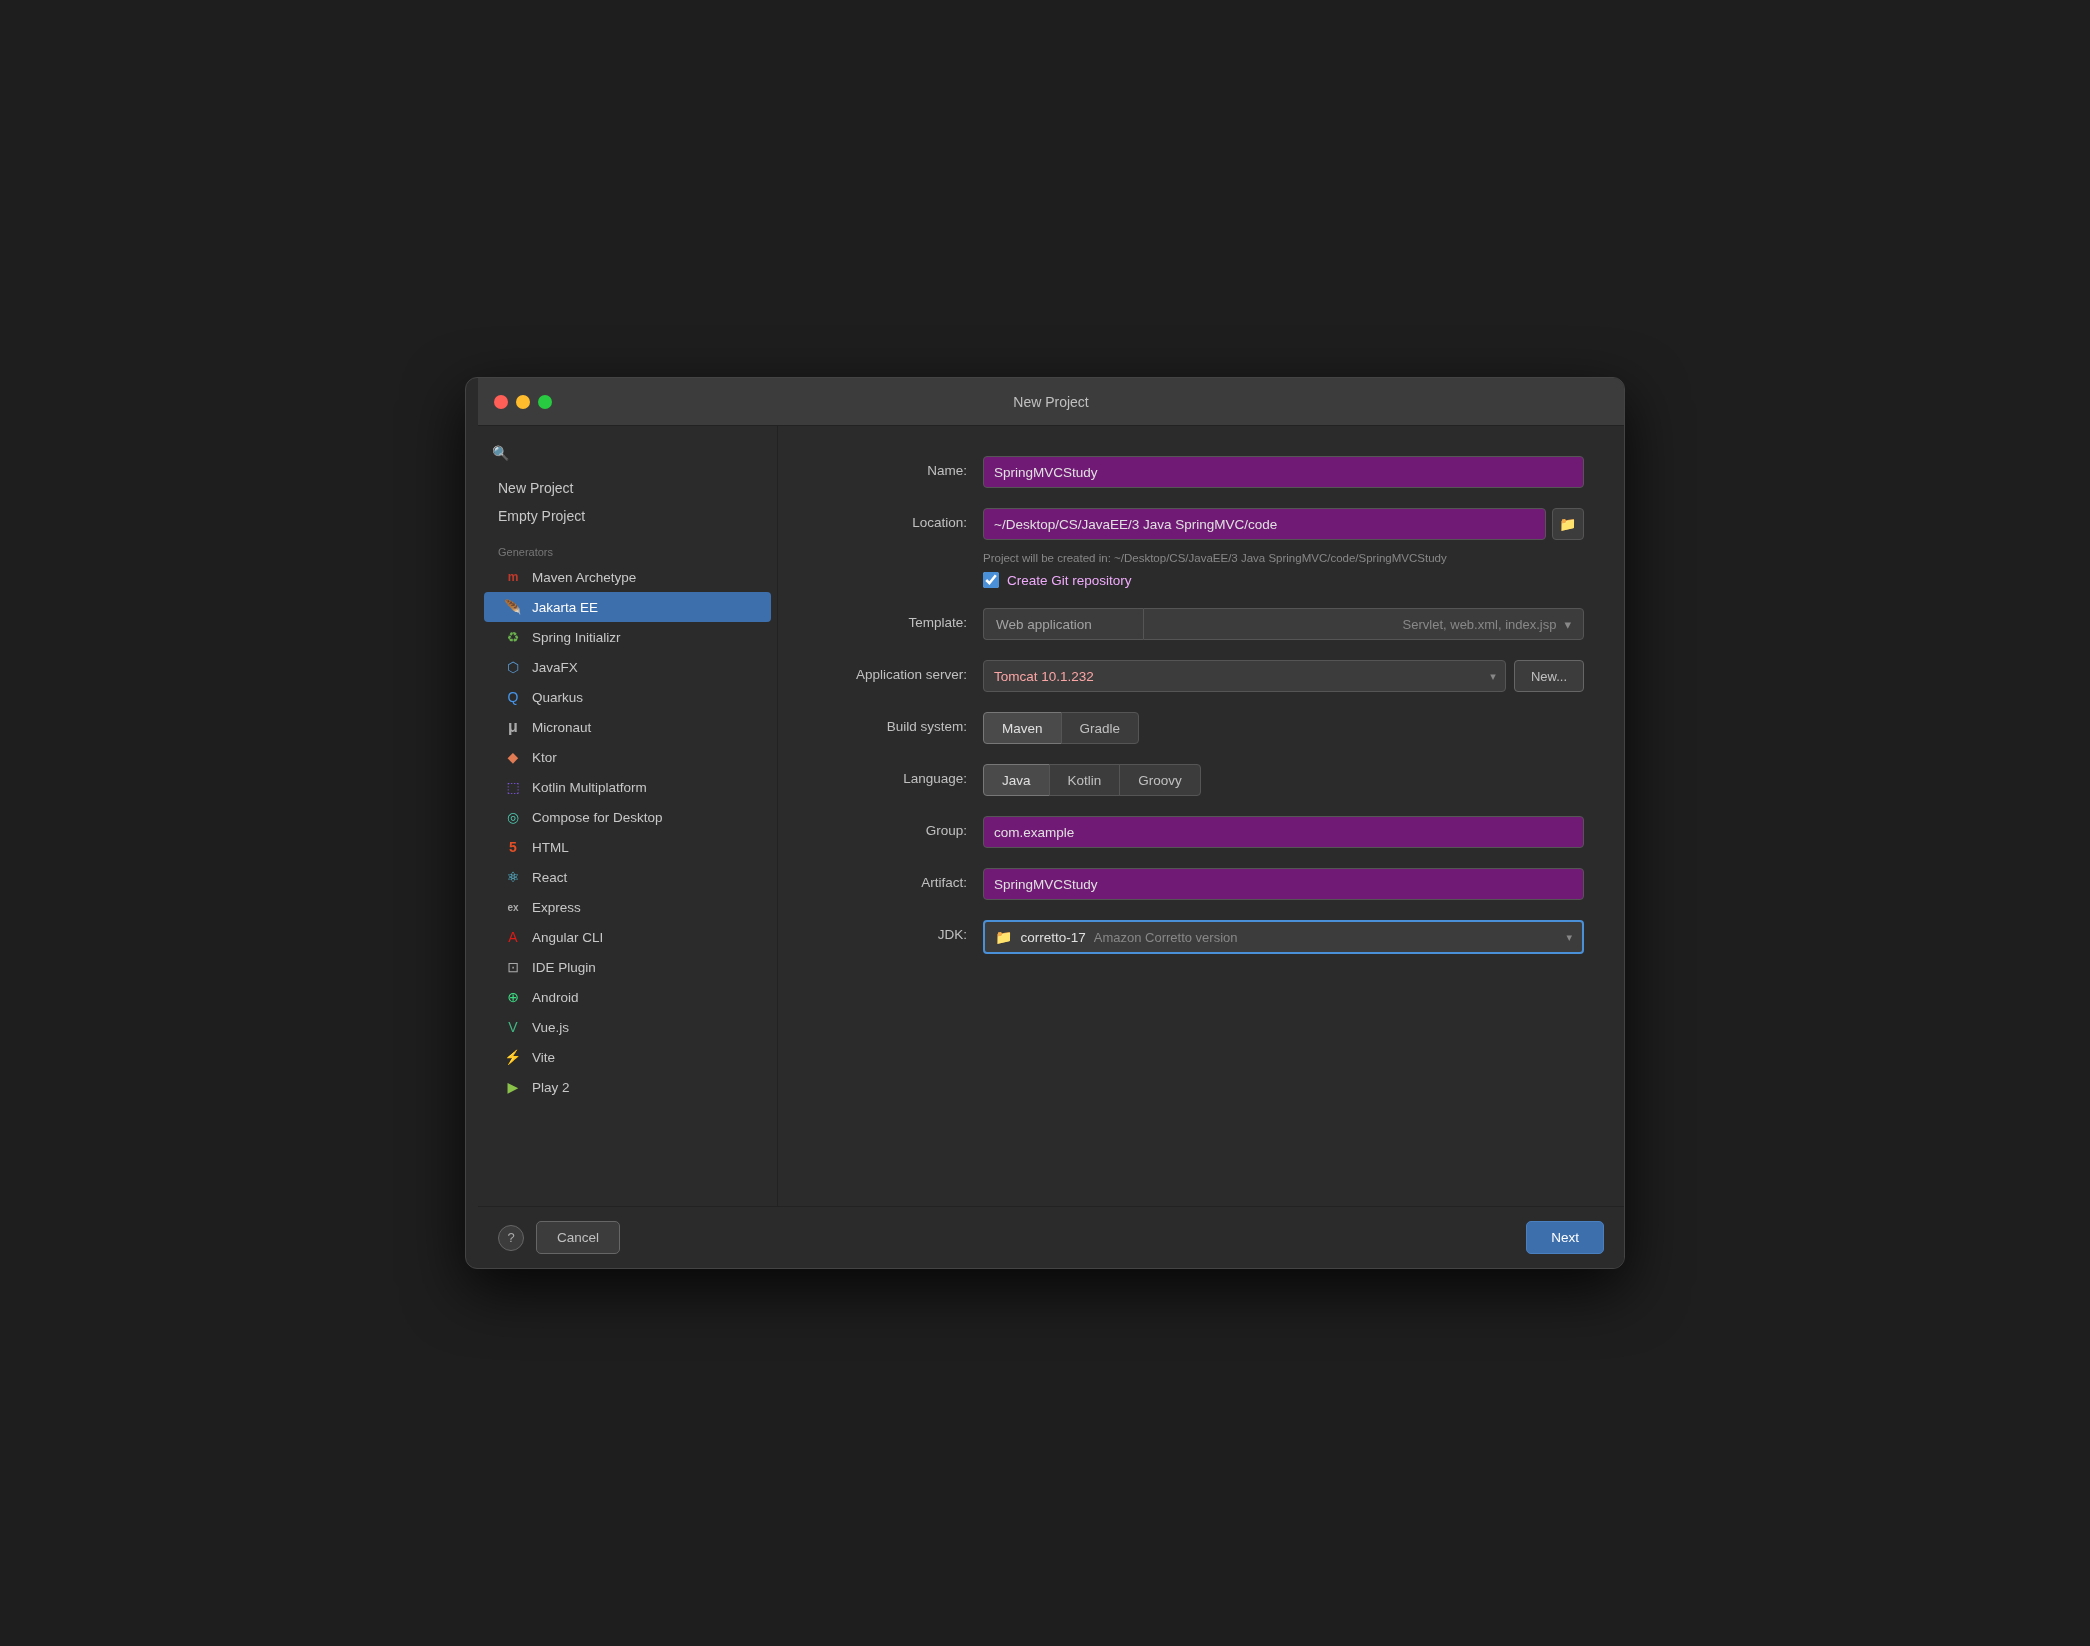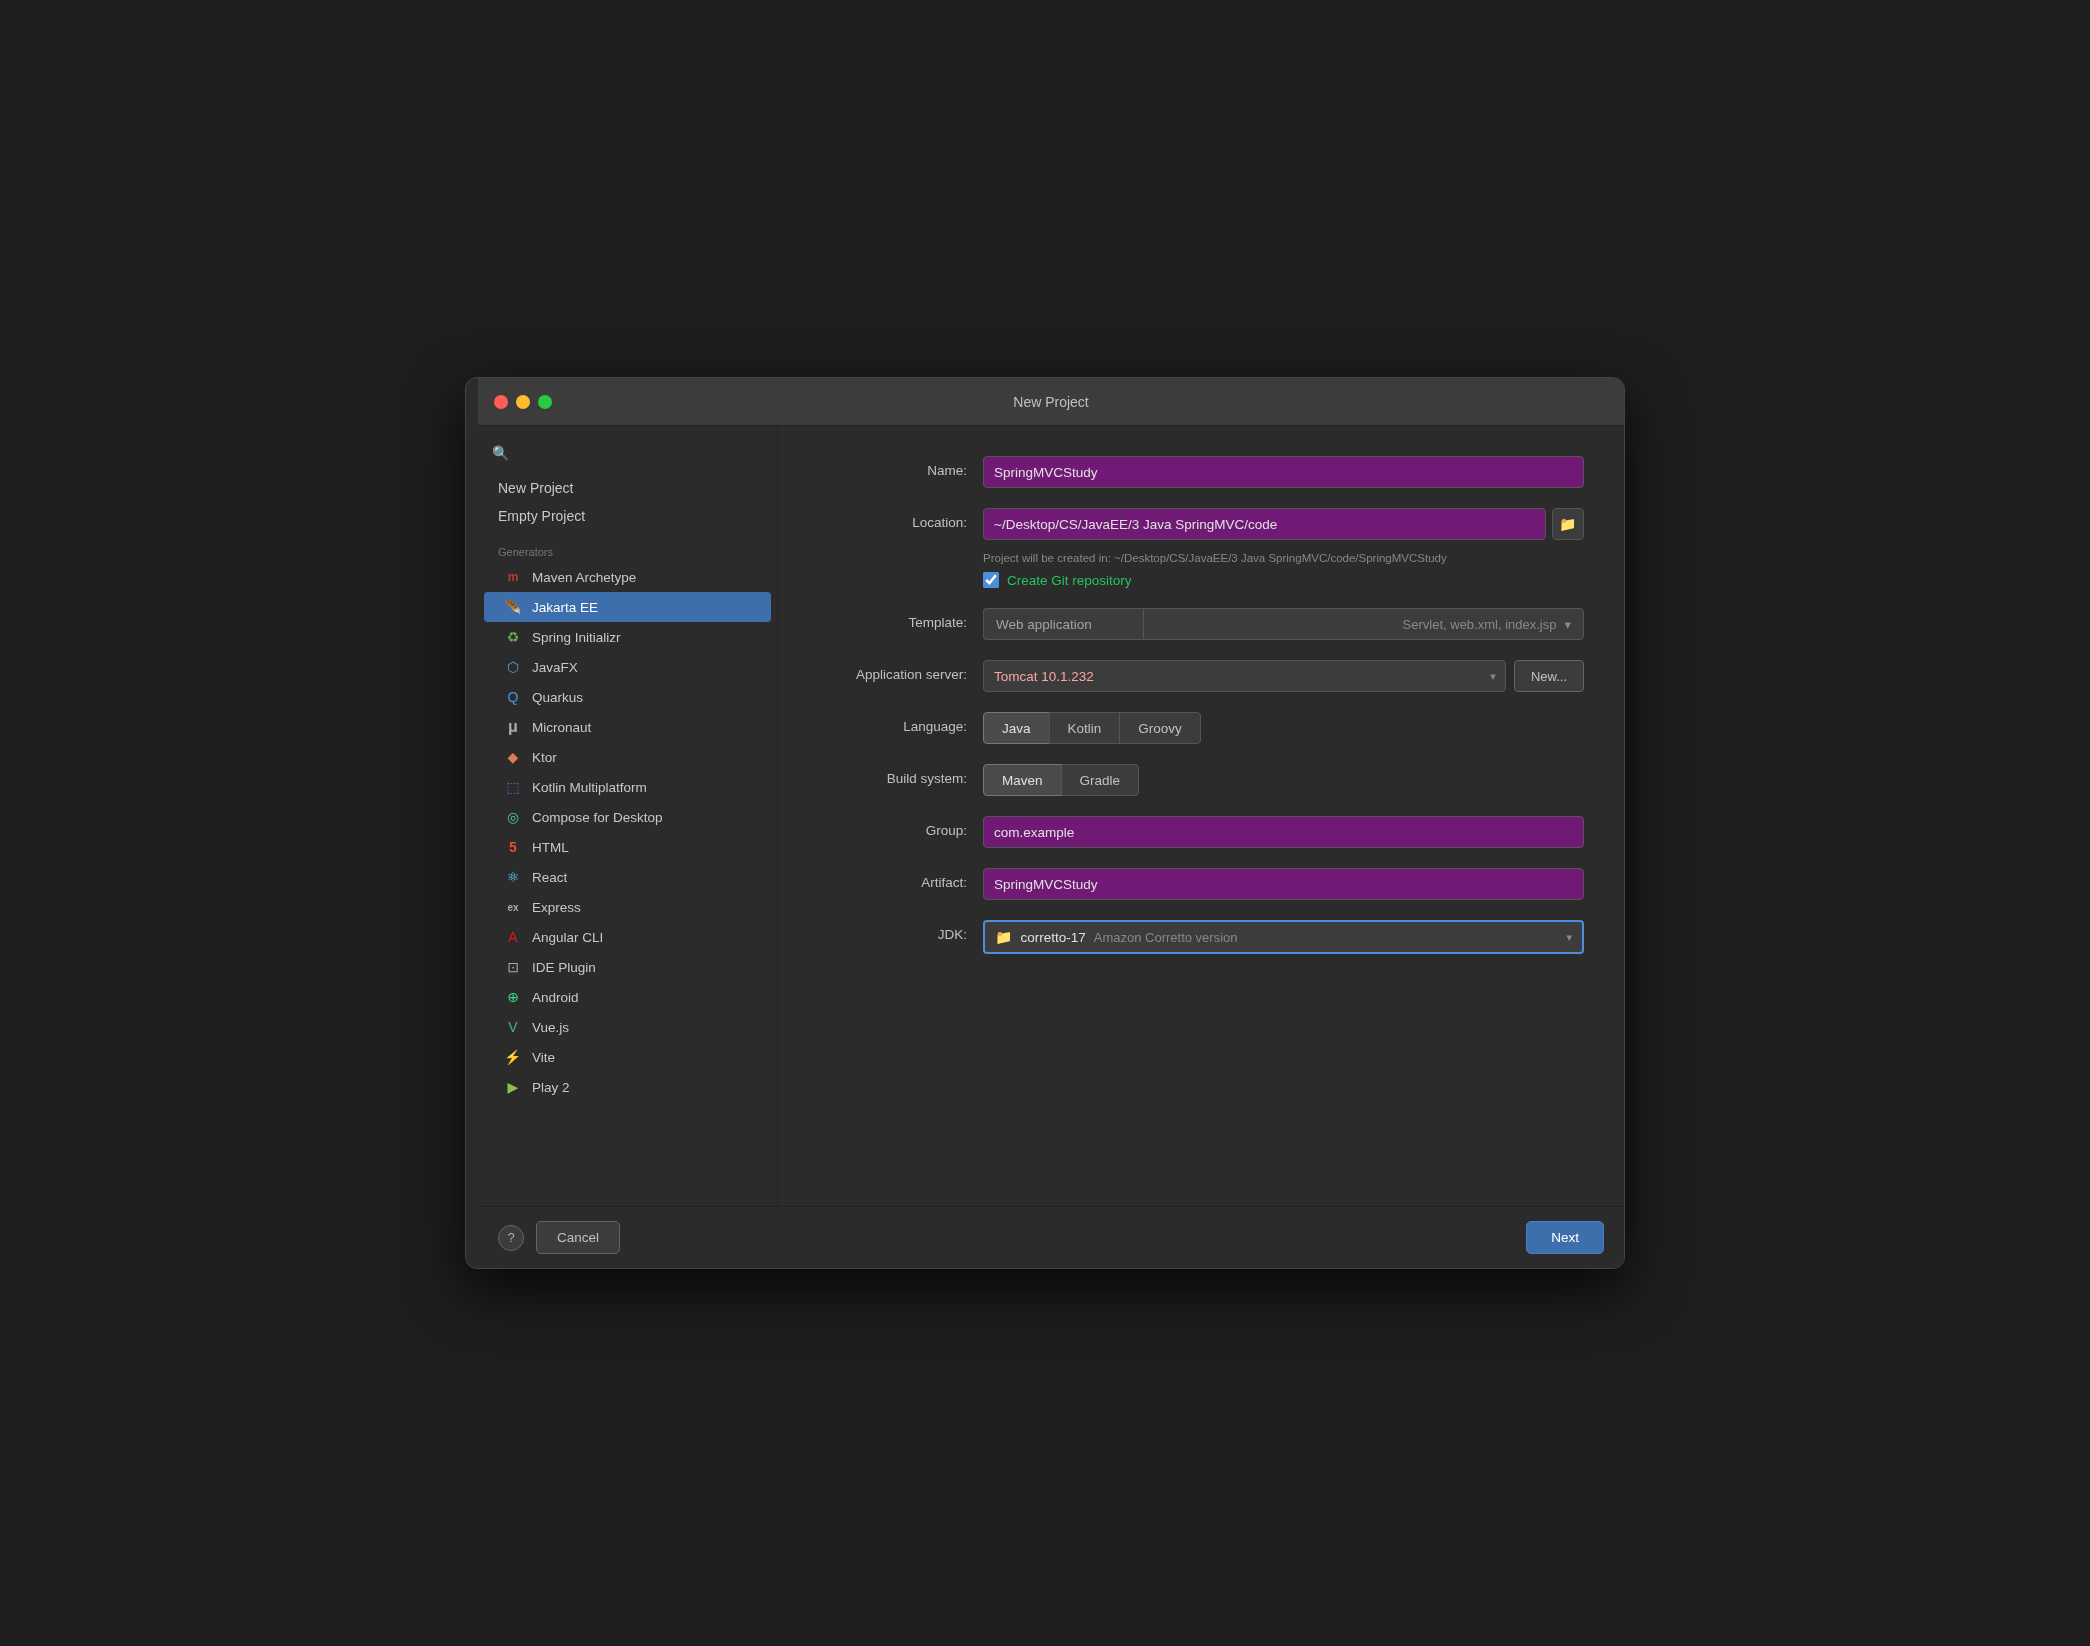--- a/index.html
+++ b/index.html
@@ -172,21 +172,21 @@
       gap: 8px;
       margin-top: 8px;
     }
     .checkbox-row input[type=checkbox] {
       width: 16px;
       height: 16px;
       accent-color: #4a90d9;
       cursor: pointer;
     }
     .checkbox-label {
-      color: #22c55e;
+      color: #f0abfc;
       font-size: 13.5px;
       text-align: right;
     }
     .template-row {
       display: flex;
       gap: 0;
       align-items: center;
     }
     .template-left {
       background: #3c3c3c;
@@ -518,36 +518,36 @@
                 <option>Tomcat 10.1.232</option>
               </select>
               <span class="select-arrow">▾</span>
             </div>
             <button class="new-btn">New...</button>
           </div>
         </div>
       </div>
 
       <div class="form-row">
+        <div class="form-label">Build system:</div>
+        <div class="form-control">
+          <div class="toggle-group">
+            <button class="toggle-btn active">Maven</button>
+            <button class="toggle-btn">Gradle</button>
+          </div>
+        </div>
+      </div>
+
+      <div class="form-row">
         <div class="form-label">Language:</div>
         <div class="form-control">
           <div class="toggle-group">
             <button class="toggle-btn active">Java</button>
             <button class="toggle-btn">Kotlin</button>
             <button class="toggle-btn">Groovy</button>
-          </div>
-        </div>
-      </div>
-
-      <div class="form-row">
-        <div class="form-label">Build system:</div>
-        <div class="form-control">
-          <div class="toggle-group">
-            <button class="toggle-btn active">Maven</button>
-            <button class="toggle-btn">Gradle</button>
           </div>
         </div>
       </div>
 
       <div class="form-row">
         <div class="form-label">Group:</div>
         <div class="form-control">
           <input class="text-input" type="text" value="com.example" style="">
         </div>
       </div>

